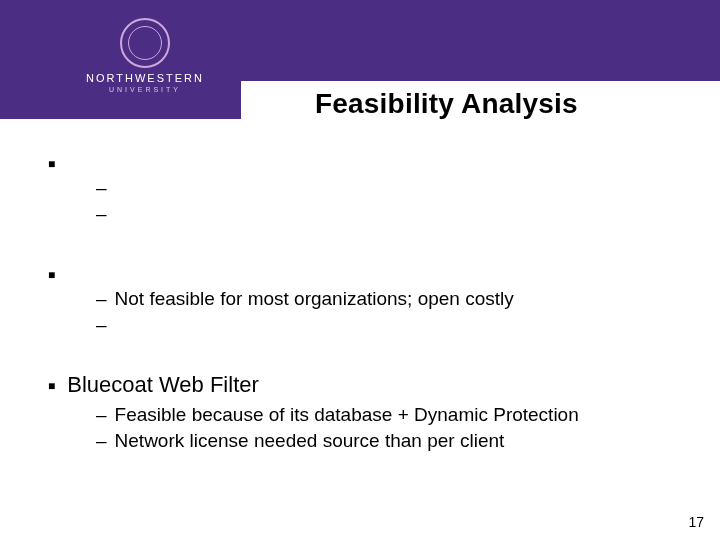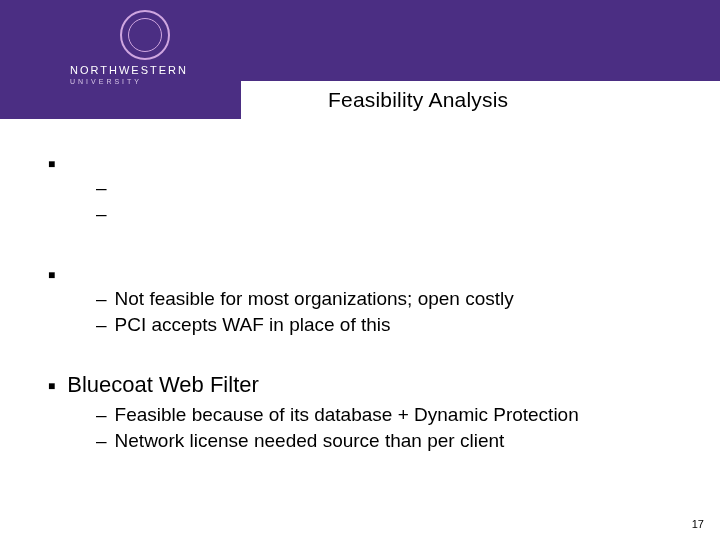--- a/index.html
+++ b/index.html
@@ -37,33 +37,33 @@
     position: absolute;
     top: 81px;
     left: 241px;
     width: 479px;
     height: 38px;
     background: #ffffff;
   }
   .title-text {
     position: absolute;
     top: 88px;
-    left: 328px;
-    font-size: 21px;
-    font-weight: normal;
+    left: 315px;
+    font-size: 28px;
+    font-weight: bold;
     color: #000000;
     letter-spacing: 0.2px;
   }
   .logo-block {
     position: absolute;
-    top: 10px;
+    top: 18px;
     left: 70px;
     width: 150px;
     color: #ffffff;
-    text-align: left;
+    text-align: center;
   }
   .seal {
     width: 46px;
     height: 46px;
     margin: 0 auto 4px auto;
     border: 2px solid #cfa6e0;
     border-radius: 50%;
     position: relative;
   }
   .seal::before {
@@ -113,21 +113,21 @@
     margin-right: 8px;
     flex: 0 0 auto;
   }
   .gap {
     height: 22px;
   }
   .page-num {
     position: absolute;
     right: 16px;
     bottom: 10px;
-    font-size: 11px;
+    font-size: 14px;
     color: #000000;
   }
 </style>
 </head>
 <body>
 
 <div class="slide">
 
   <div class="header-band">
     <div class="purple-band"></div>
@@ -156,21 +156,20 @@
 
     <div class="l1">
       <span class="bullet">■</span>
     </div>
     <div class="l2">
       <span class="dash">–</span>
       <span>Not feasible for most organizations; open costly</span>
     </div>
     <div class="l2">
       <span class="dash">–</span>
-      <span>PCI accepts WAF in place of this</span>
     </div>
 
     <div class="gap"></div>
 
     <div class="l1">
       <span class="bullet">■</span>
       <span>Bluecoat Web Filter</span>
     </div>
     <div class="l2">
       <span class="dash">–</span>

